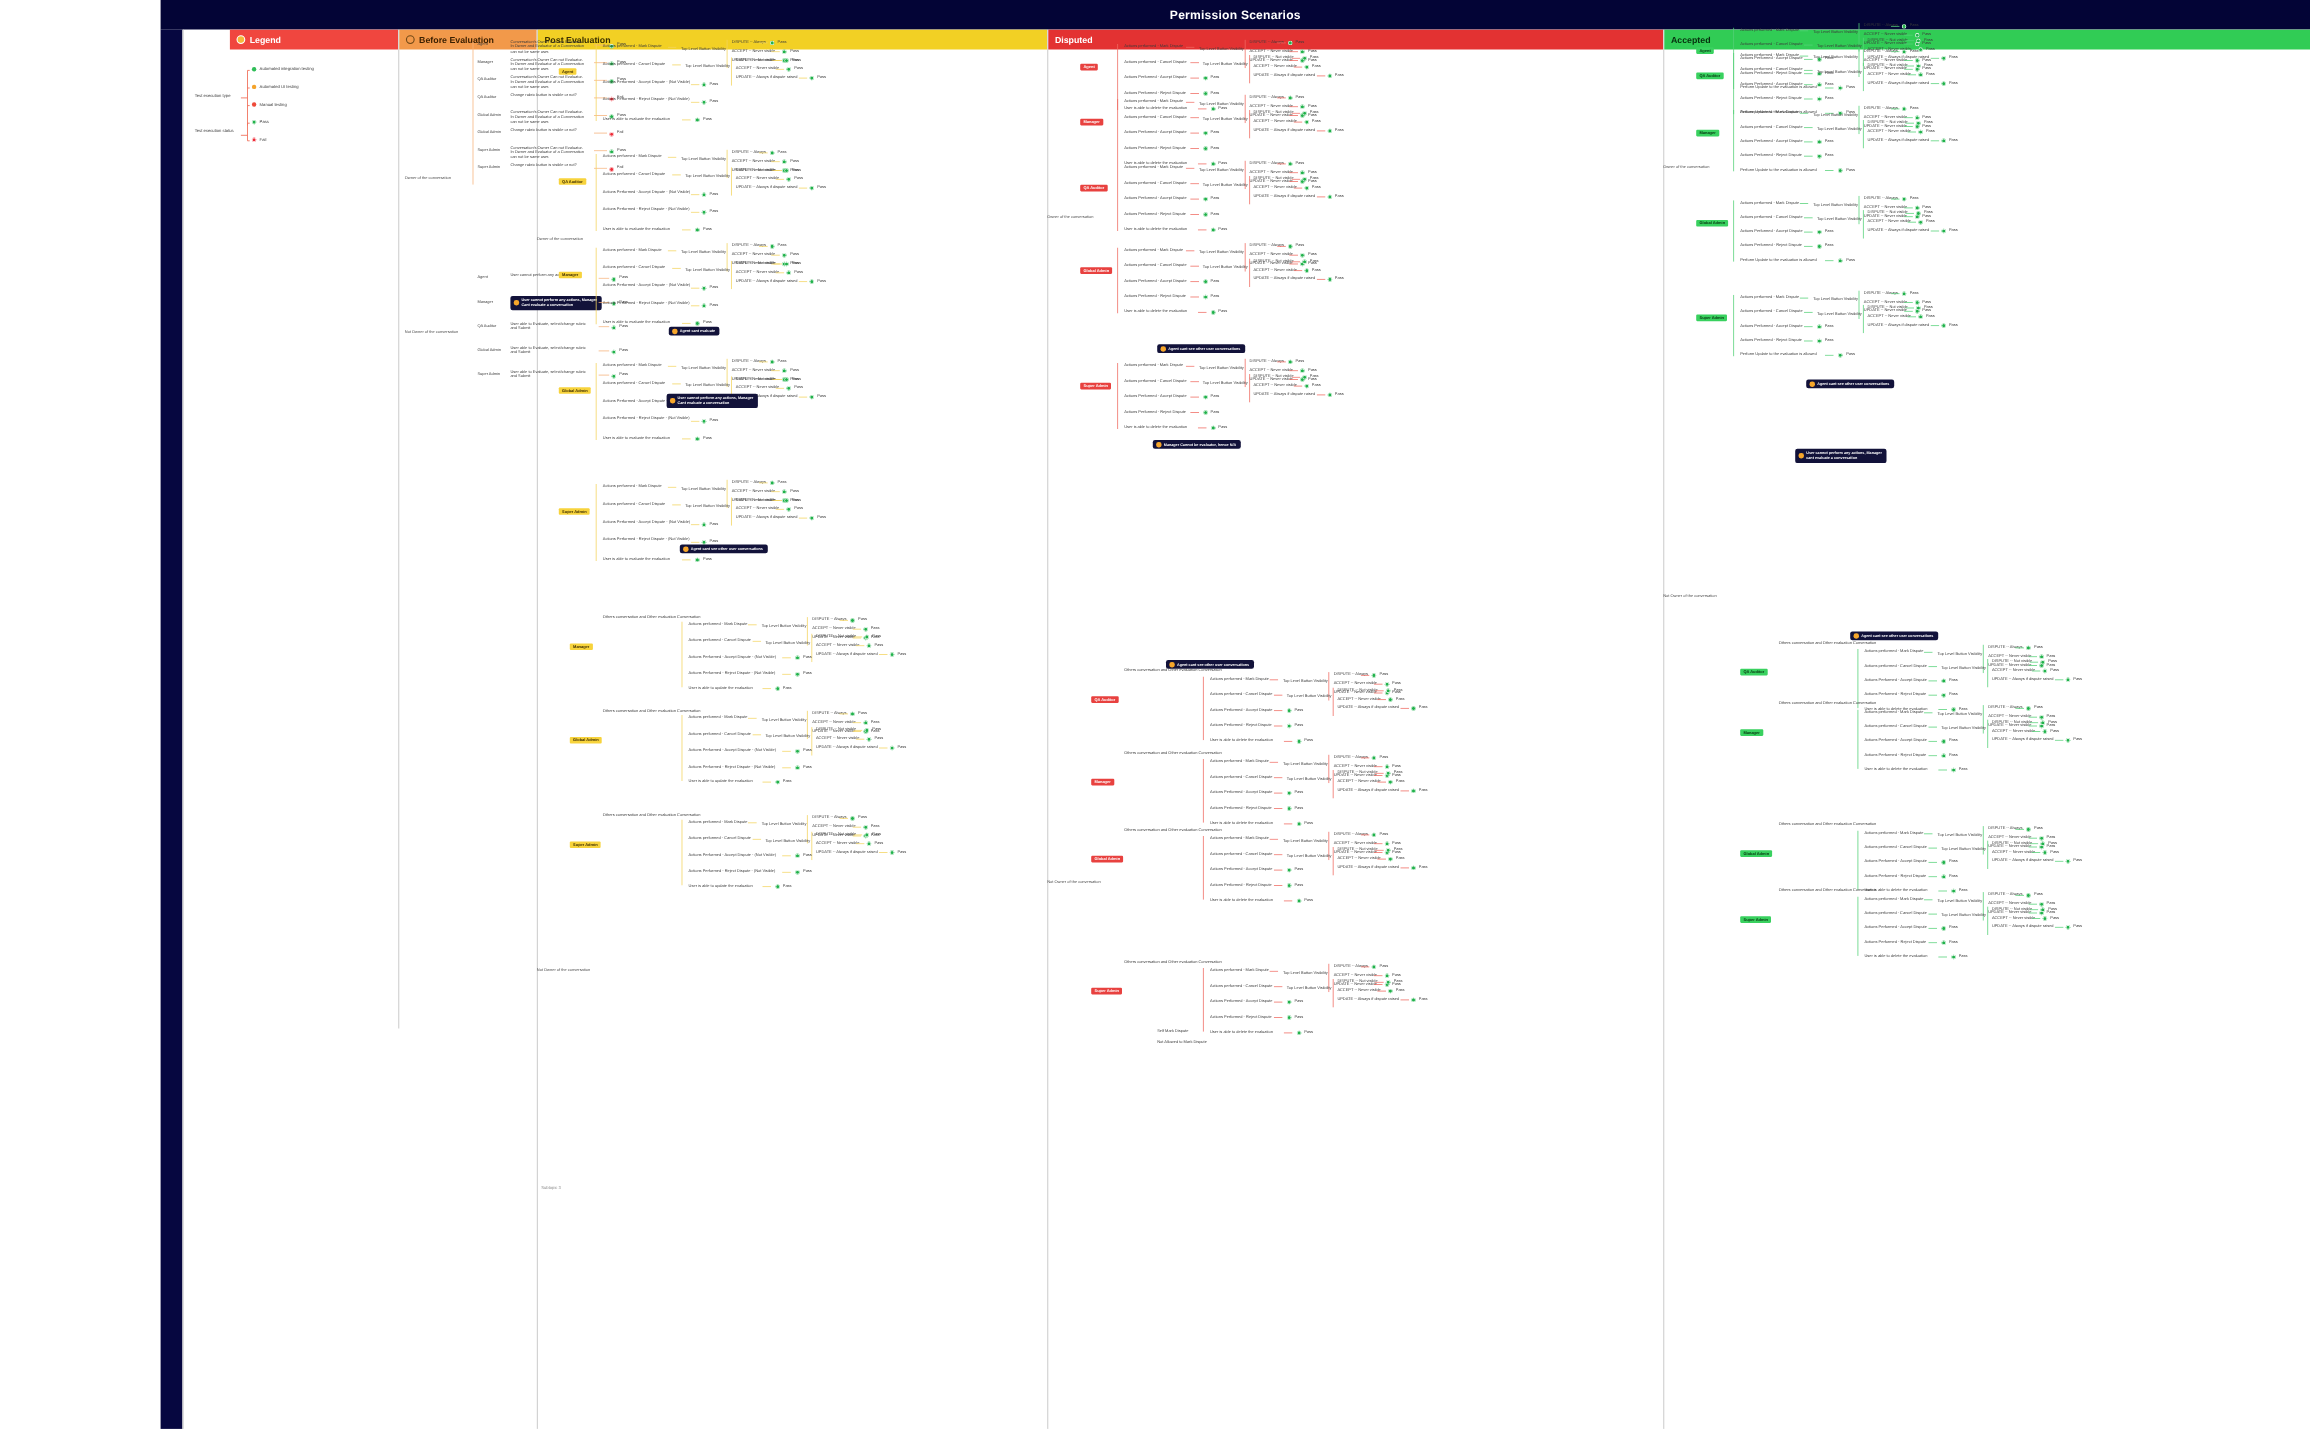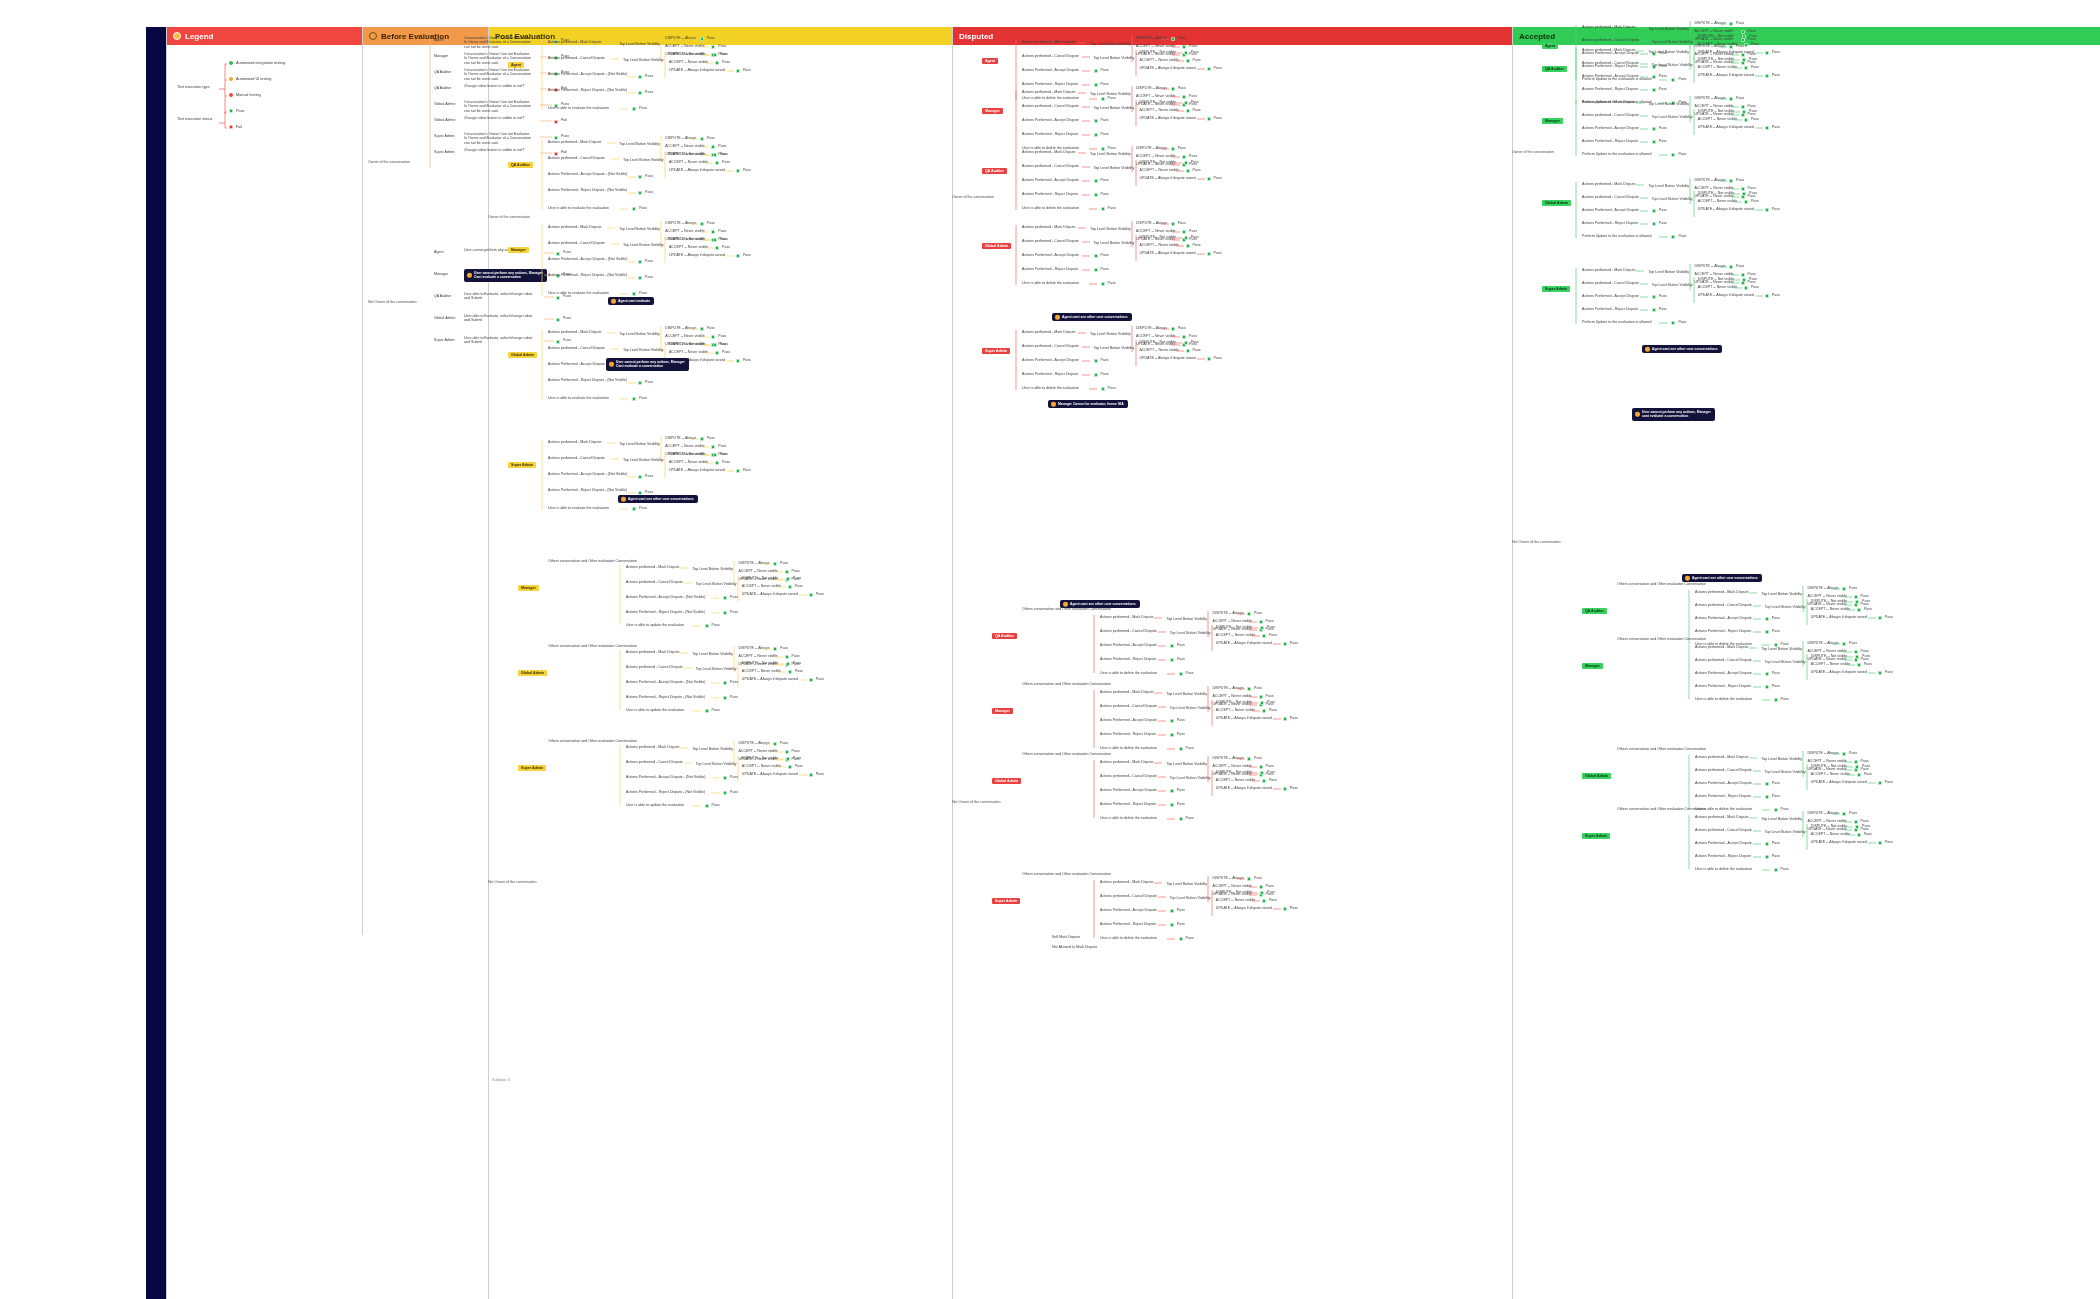--- a/index.html
+++ b/index.html
@@ -20,21 +20,21 @@
   .colhdr { height:18px; display:flex; align-items:center; padding:0 6px; gap:4px;
             font-size:8px; font-weight:bold; color:#2b1a00; }
   .colbody { position:relative; width:100%; }
 
   .c-legend   { left:166px; width:196px; }
   .c-before   { left:362px; width:126px; }
   .c-post     { left:488px; width:464px; }
   .c-disputed { left:952px; width:560px; }
   .c-accepted { left:1512px; width:588px; border-right:none; }
 
-  .h-legend   { background:#f0463f; color:#fff; }
+  .h-legend   { background:#f0463f; color:#fff;margin-left:42px; }
   .h-before   { background:#f2994a; color:#3a1f00; }
   .h-post     { background:#f2d024; color:#3a3000; }
   .h-disputed { background:#e33232; color:#fff; }
   .h-accepted { background:#31cc55; color:#07300f; }
 
   .hdr-ico { width:8px;height:8px;border-radius:50%;display:inline-block;flex:0 0 auto; }
   .hdr-ico.gold { background:#f6b93b; border:1.5px solid #fff; }
   .hdr-ico.dark { background:transparent; border:1.5px solid rgba(60,40,0,.7); }
 
   
@@ -65,20 +65,21 @@
   .footnote { position:absolute; font-size:3.8px; color:#8b8b8b; }
 
   
   .wire { position:absolute; left:0; top:0; pointer-events:none; }
 </style>
 </head>
 <body>
 
 <div id="page">
 
+  <div class="titlebar">Permission Scenarios</div>
   <div class="rail"></div>
 
   <div class="col c-legend" style="height:1272px;">
     <div class="colhdr h-legend">
       <span class="hdr-ico gold"></span>
       <span>Legend</span>
     </div>
     <div class="colbody" style="height:1254px;">
       <div class="legend-row" style="left:10px; top:40px;">
         <span>Test execution type</span>

